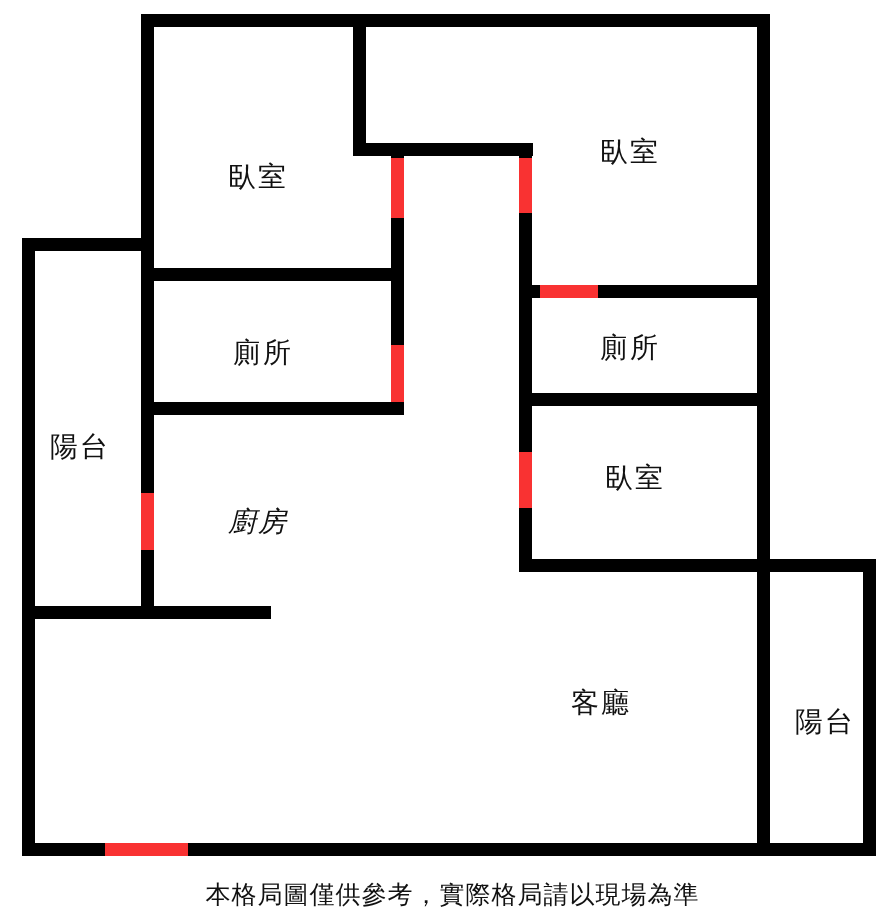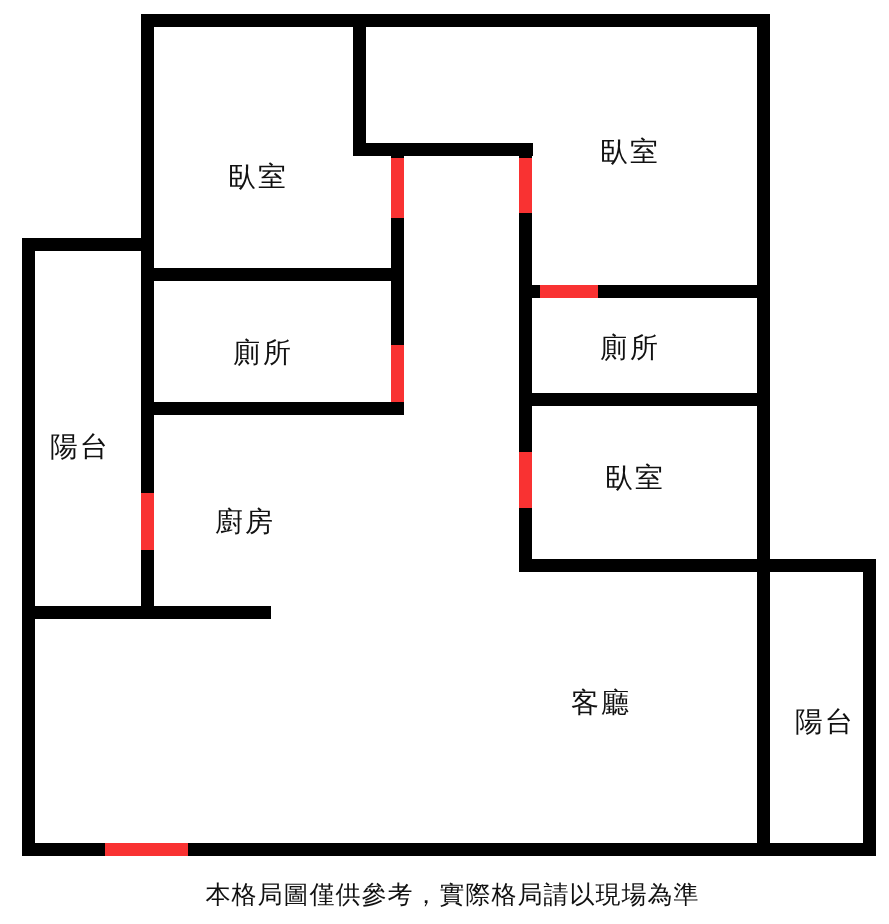--- a/index.html
+++ b/index.html
@@ -80,19 +80,19 @@
       <div class="door" style="left: 532px; top: 285px; width: 58px; height: 13px;"></div>
       <div class="door" style="left: 383px; top: 345px; width: 13px; height: 57px;"></div>
       <div class="door" style="left: 511px; top: 452px; width: 13px; height: 56px;"></div>
       <div class="door" style="left: 133px; top: 493px; width: 13px; height: 57px;"></div>
       <div class="door" style="left: 97px; top: 843px; width: 83px; height: 13px;"></div>
       <div class="room-label" style="left: 250px; top: 177px;">臥室</div>
       <div class="room-label" style="left: 622px; top: 152px;">臥室</div>
       <div class="room-label" style="left: 255px; top: 353px;">廁所</div>
       <div class="room-label" style="left: 622px; top: 348px;">廁所</div>
       <div class="room-label" style="left: 72px; top: 447px;">陽台</div>
-      <div class="room-label" style="left: 237px; top: 522px;">廚房</div>
+      <div class="room-label" style="left: 250px; top: 522px; font-style: italic;">廚房</div>
       <div class="room-label" style="left: 627px; top: 478px;">臥室</div>
       <div class="room-label" style="left: 593px; top: 703px; font-family: Liberation Serif, serif;">客廳</div>
       <div class="room-label" style="left: 817px; top: 722px;">陽台</div>
     </div>
   <div class="disclaimer">本格局圖僅供參考，實際格局請以現場為準</div>
 </div>
 
 </body></html>

